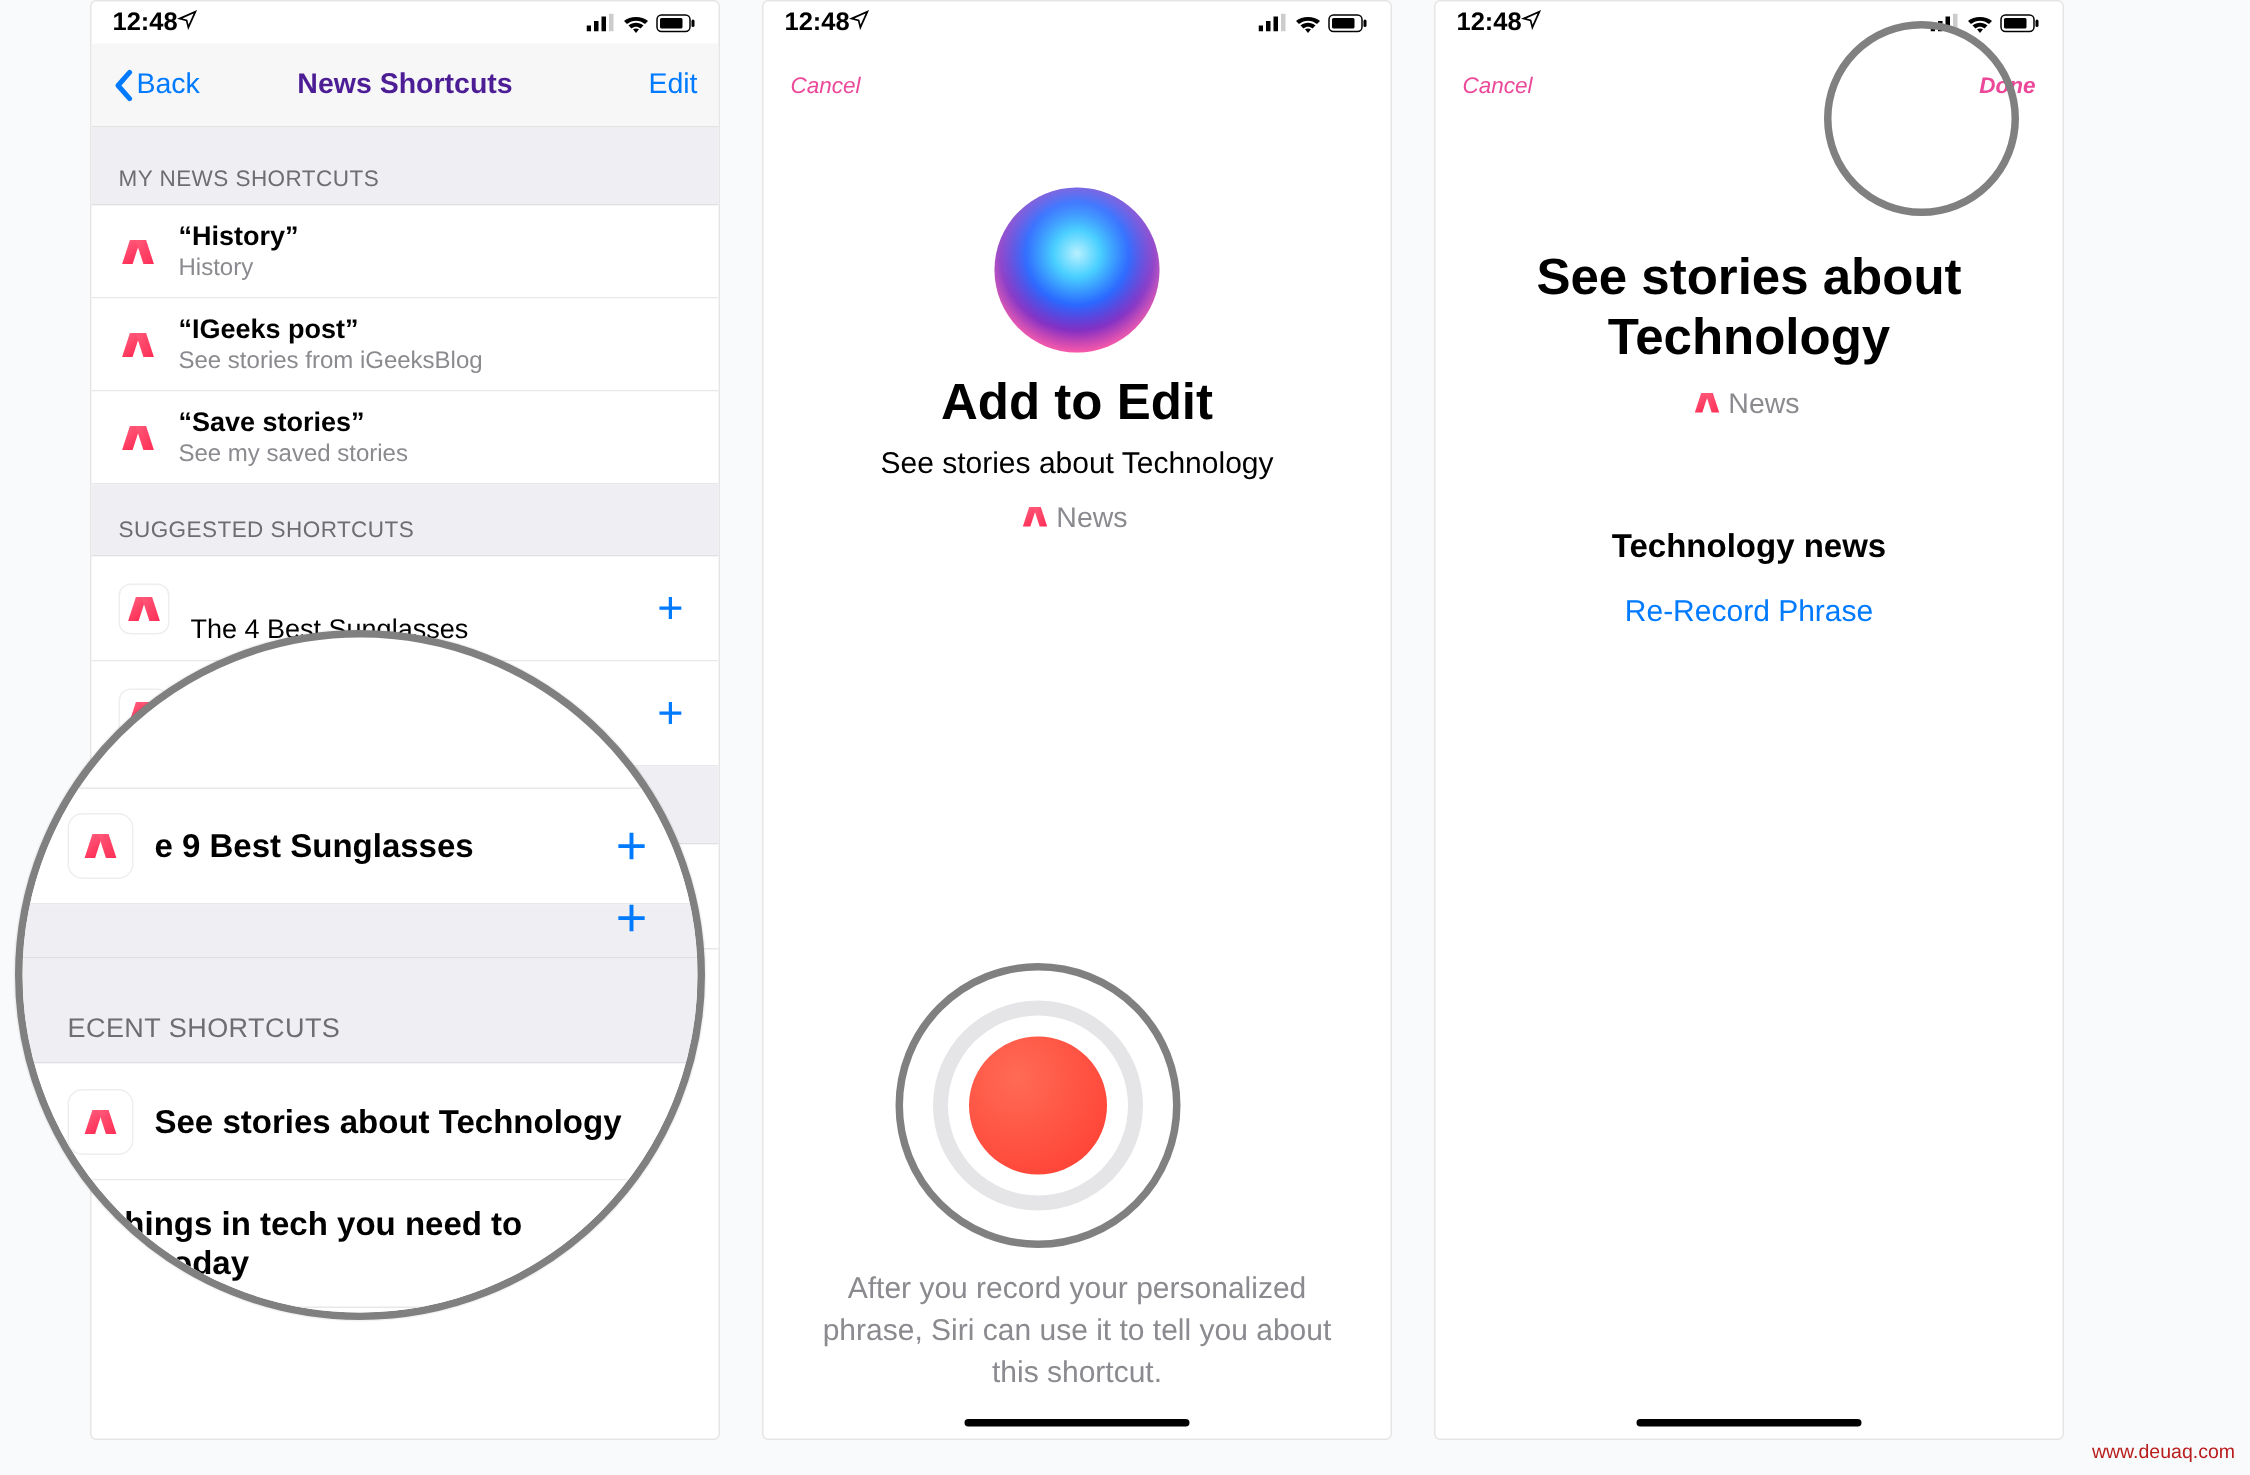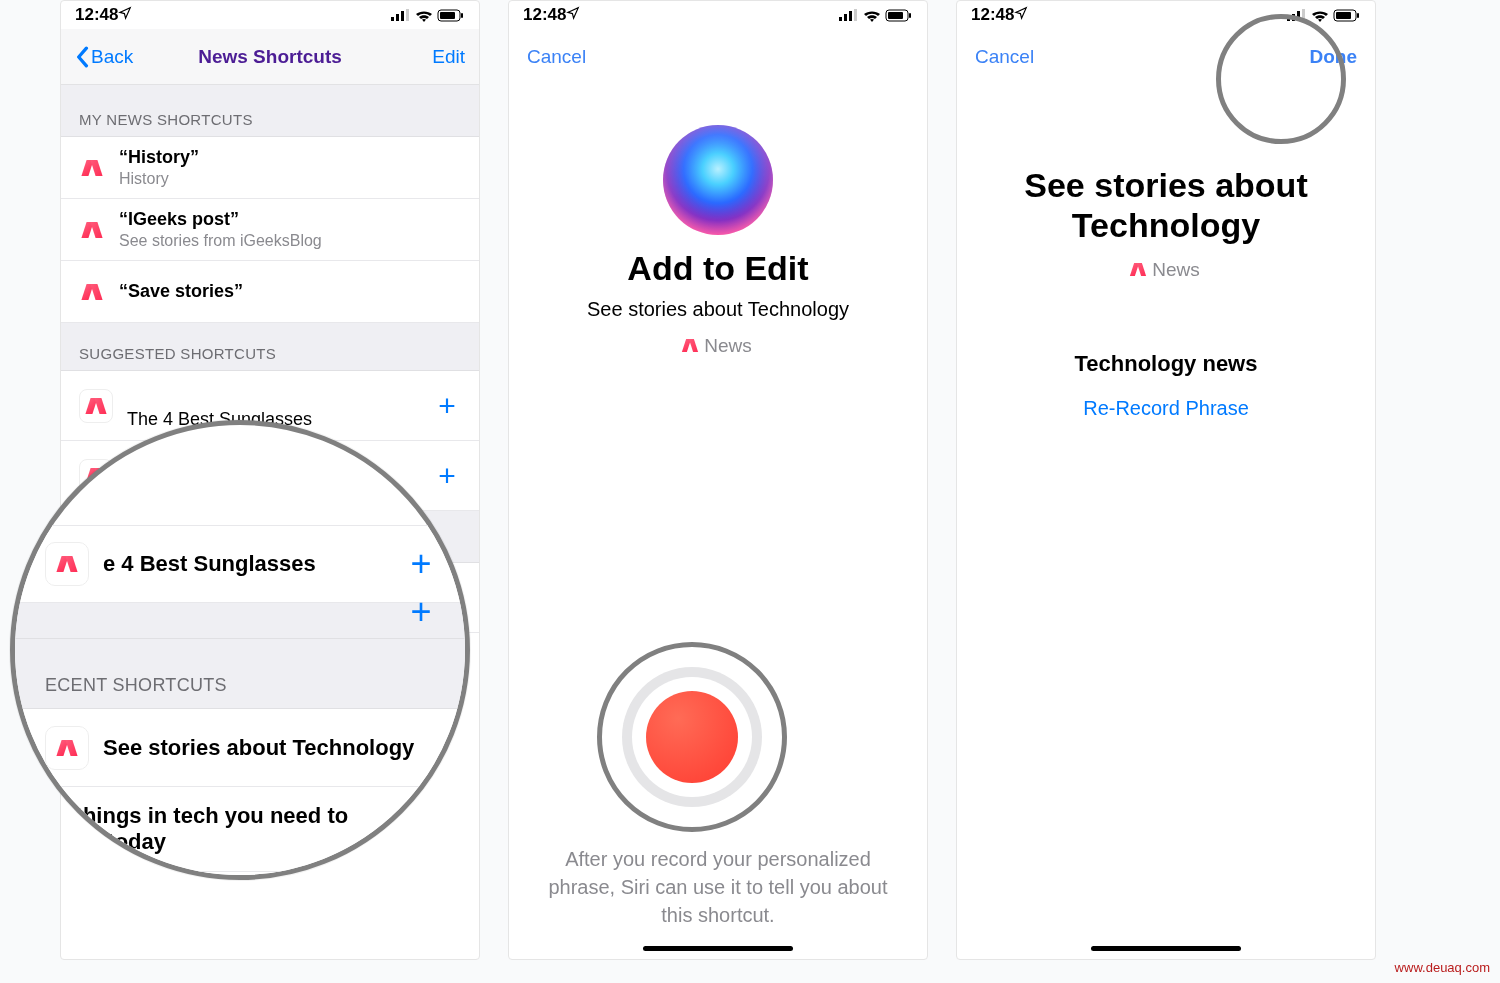--- a/index.html
+++ b/index.html
@@ -8,21 +8,21 @@
   .phone { width:420px; height:960px; background:#fff; border:1px solid #e5e5e5; border-radius:4px; overflow:hidden; position:relative; display:flex; flex-direction:column; }
   
   .status-bar { height:28px; display:flex; align-items:center; justify-content:space-between; padding:4px 14px; font-size:17px; font-weight:600; }
   .sb-icons { display:flex; align-items:center; gap:4px; }
   
   .nav-bar { height:56px; display:flex; align-items:center; justify-content:space-between; padding:0 14px; border-bottom:1px solid #e2e2e4; background:#f7f7f8; }
   .nav-left, .nav-right { color:#007aff; font-size:19px; display:flex; align-items:center; gap:2px; min-width:70px; }
   .nav-right { justify-content:flex-end; }
   .nav-title { font-size:19px; font-weight:600; color:#4c1d95; text-align:center; flex:1; }
   .nav-plain { height:56px; display:flex; align-items:center; justify-content:space-between; padding:0 18px; }
-  .nav-plain .blue { color:#3b82f6; font-size:19px; }
+  .nav-plain .blue { color:#ec4899; font-size:15px;font-style:italic; }
   .nav-plain .done { font-weight:600; }
   
   .section-header { background:#efeff3; color:#6d6d72; font-size:15px; font-weight:400; letter-spacing:0.3px; padding:26px 18px 8px; text-transform:uppercase; border-bottom:1px solid #e0e0e3; }
   .section-header.tight { padding-top:22px; }
   
   .cell { display:flex; align-items:center; padding:10px 18px; background:#fff; border-bottom:1px solid #e8e8eb; gap:14px; min-height:62px; }
   .cell .txt { flex:1; }
   .cell .line1 { font-size:18px; font-weight:600; color:#000; }
   .cell .line1.normal { font-weight:400;margin-top:28px; }
   .cell .line2 { font-size:16px; color:#8a8a8f; margin-top:2px; }
@@ -125,20 +125,21 @@
         <div class="line1">“IGeeks post”</div>
         <div class="line2">See stories from iGeeksBlog</div>
       </div>
     </div>
     <div class="cell">
       <div class="news-icon">
           <div class="news-glyph"></div>
         </div>
       <div class="txt">
         <div class="line1">“Save stories”</div>
+        <div class="line2">See my saved stories</div>
       </div>
     </div>
 
     <div class="section-header tight">SUGGESTED SHORTCUTS</div>
     <div class="cell">
       <div class="news-icon bordered">
           <div class="news-glyph"></div>
         </div>
       <div class="txt">
           <div class="line1 normal">The 4 Best Sunglasses</div>
@@ -252,21 +253,21 @@
   </div>
 </div>
 
 <div class="magnify mag1">
   <div class="mag-content">
     <div class="cell" style="border-top:1px solid #e8e8eb;">
       <div class="news-icon big">
           <div class="news-glyph"></div>
         </div>
       <div class="txt">
-          <div class="line1" style="font-weight:600">e 4 Best Sunglasses</div>
+          <div class="line1" style="font-weight:600">e 9 Best Sunglasses</div>
         </div>
       <div class="plus" style="font-size:36px">+</div>
     </div>
     <div class="spacer" style="display:flex;align-items:flex-end;justify-content:flex-end;padding:0 30px 8px;">
         <span class="plus" style="font-size:36px">+</span>
       </div>
     <div class="section-header">ECENT SHORTCUTS</div>
     <div class="cell">
       <div class="news-icon big">
           <div class="news-glyph"></div>

